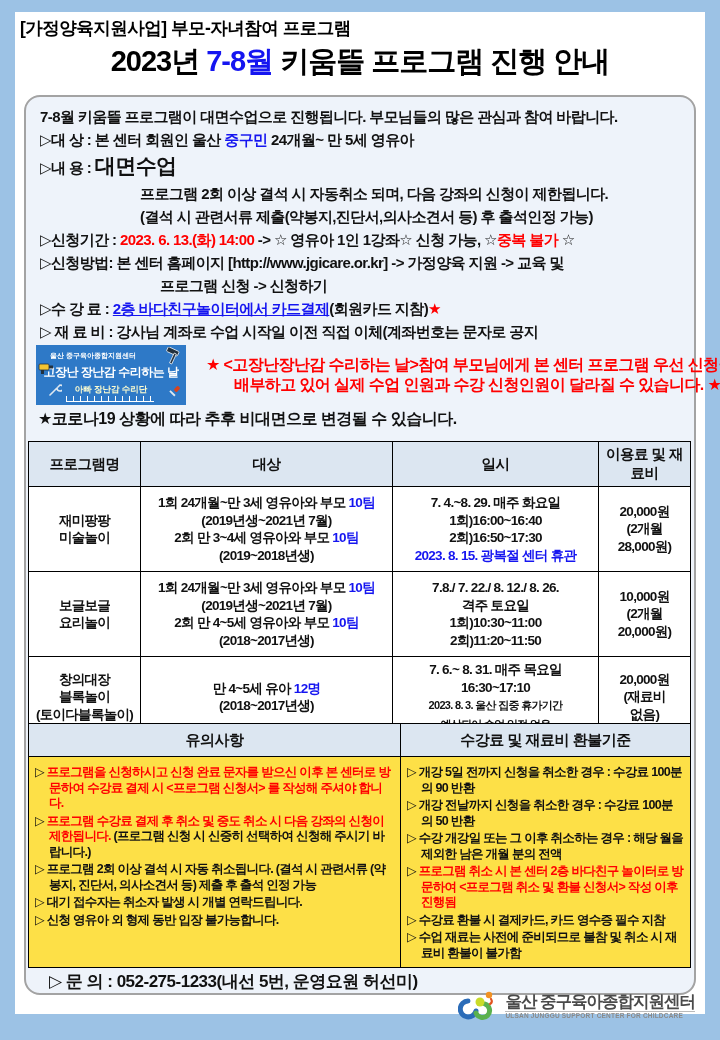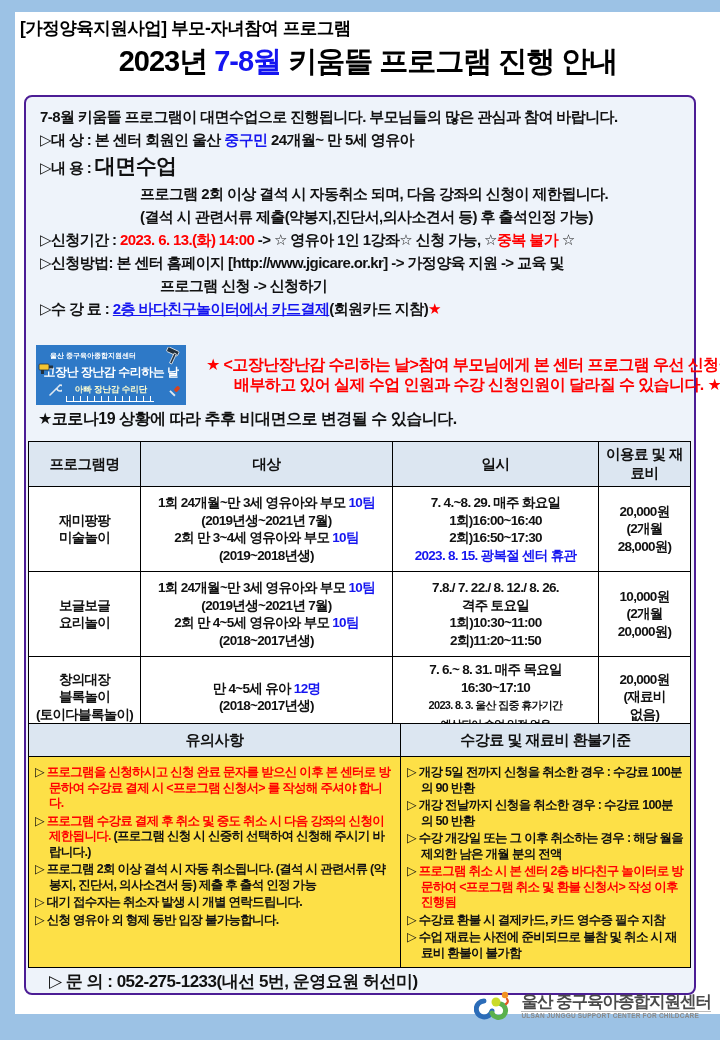--- a/index.html
+++ b/index.html
@@ -1,22 +1,22 @@
 <!DOCTYPE html>
 <html><head>
 <meta charset="utf-8">
 <style>
   html,body{margin:0;padding:0;}
   body{width:720px;height:1040px;position:relative;font-family:"Liberation Sans","DejaVu Sans",sans-serif;font-weight:bold;color:#111;}
   .screen{position:absolute;inset:0;background:#9cc2e5;}
-  .paper{position:absolute;left:15px;top:12px;width:690px;height:1002px;background:#ffffff;padding-left:16px;}
+  .paper{position:absolute;left:15px;top:12px;width:690px;height:1002px;background:#ffffff;}
   .eyebrow{position:absolute;left:5px;top:4px;font-size:17.5px;letter-spacing:-0.5px;color:#000;}
   .title{position:absolute;left:0;top:30px;width:100%;text-align:center;font-size:29px;letter-spacing:-1px;color:#000;}
   .t-blue{color:#1515f0;}
-  .main-box{position:absolute;left:9px;top:83px;width:668px;height:896px;background:#eef3fa;border:2px solid #4c1d95;border-radius:8px;}
+  .main-box{position:absolute;left:9px;top:83px;width:668px;height:896px;background:#eef3fa;border:2px solid #a3a3a3;border-radius:16px;}
   .intro{position:absolute;left:14px;top:8px;width:640px;}
   .intro p{margin:0;font-size:15px;line-height:23px;letter-spacing:-0.6px;white-space:nowrap;}
   .intro p.taller{line-height:29px;}
   .indent1{padding-left:100px;}
   .indent2{padding-left:120px;}
   .seg-red{color:#ff0000;}
   .seg-blue{color:#1515f0;}
   .seg-link{color:#1515f0;text-decoration:underline;}
   .seg-big{font-size:21px;}
   .seg-sm{font-size:11px;}
@@ -65,20 +65,21 @@
       <div class="intro">
         <p><span>7-8월  키움뜰 프로그램이  대면수업으로  진행됩니다.  부모님들의  많은  관심과  참여  바랍니다.</span></p>
         <p><span>▷대    상 : 본 센터 회원인 울산 </span><span class="seg-blue">중구민</span><span> 24개월~ 만 5세 영유아</span></p>
         <p class="taller"><span>▷내    용 : </span><span class="seg-big">대면수업</span></p>
         <p class="indent1"><span>프로그램 2회 이상 결석 시 자동취소 되며, 다음 강좌의 신청이 제한됩니다.</span></p>
         <p class="indent1"><span>(결석 시 관련서류 제출(약봉지,진단서,의사소견서 등) 후 출석인정 가능)</span></p>
         <p><span>▷신청기간 : </span><span class="seg-red">2023. 6. 13.(화) 14:00</span><span> -&gt; ☆ 영유아 1인 1강좌☆ 신청 가능, ☆</span><span class="seg-red">중복 불가</span><span> ☆</span></p>
         <p><span>▷신청방법: 본 센터 홈페이지 [http://www.jgicare.or.kr]  -&gt; 가정양육  지원 -&gt; 교육 및</span></p>
         <p class="indent2"><span>프로그램 신청 -&gt; 신청하기</span></p>
         <p><span>▷수 강 료 : </span><span class="seg-link">2층 바다친구놀이터에서 카드결제</span><span>(회원카드 지참)</span><span class="seg-red">★</span></p>
+        <p><span>▷ 재 료 비 : 강사님 계좌로 수업 시작일 이전 직접 이체(계좌번호는 문자로 공지</span></p>
       </div>
 
       <div class="banner-row">
         <div class="banner">
           <div class="b1">울산 중구육아종합지원센터</div>
           <div class="b2">고장난 장난감 수리하는 날</div>
           <div class="b3">아빠 장난감 수리단</div>
           <div class="ruler"></div>
           <svg class="tool" style="right:4px;top:2px" width="18" height="18" viewBox="0 0 18 18">
               <rect x="3" y="2" width="12" height="5" rx="1" fill="#22313f" stroke="#fff" stroke-width="0.7" transform="rotate(25 9 4)"></rect>

